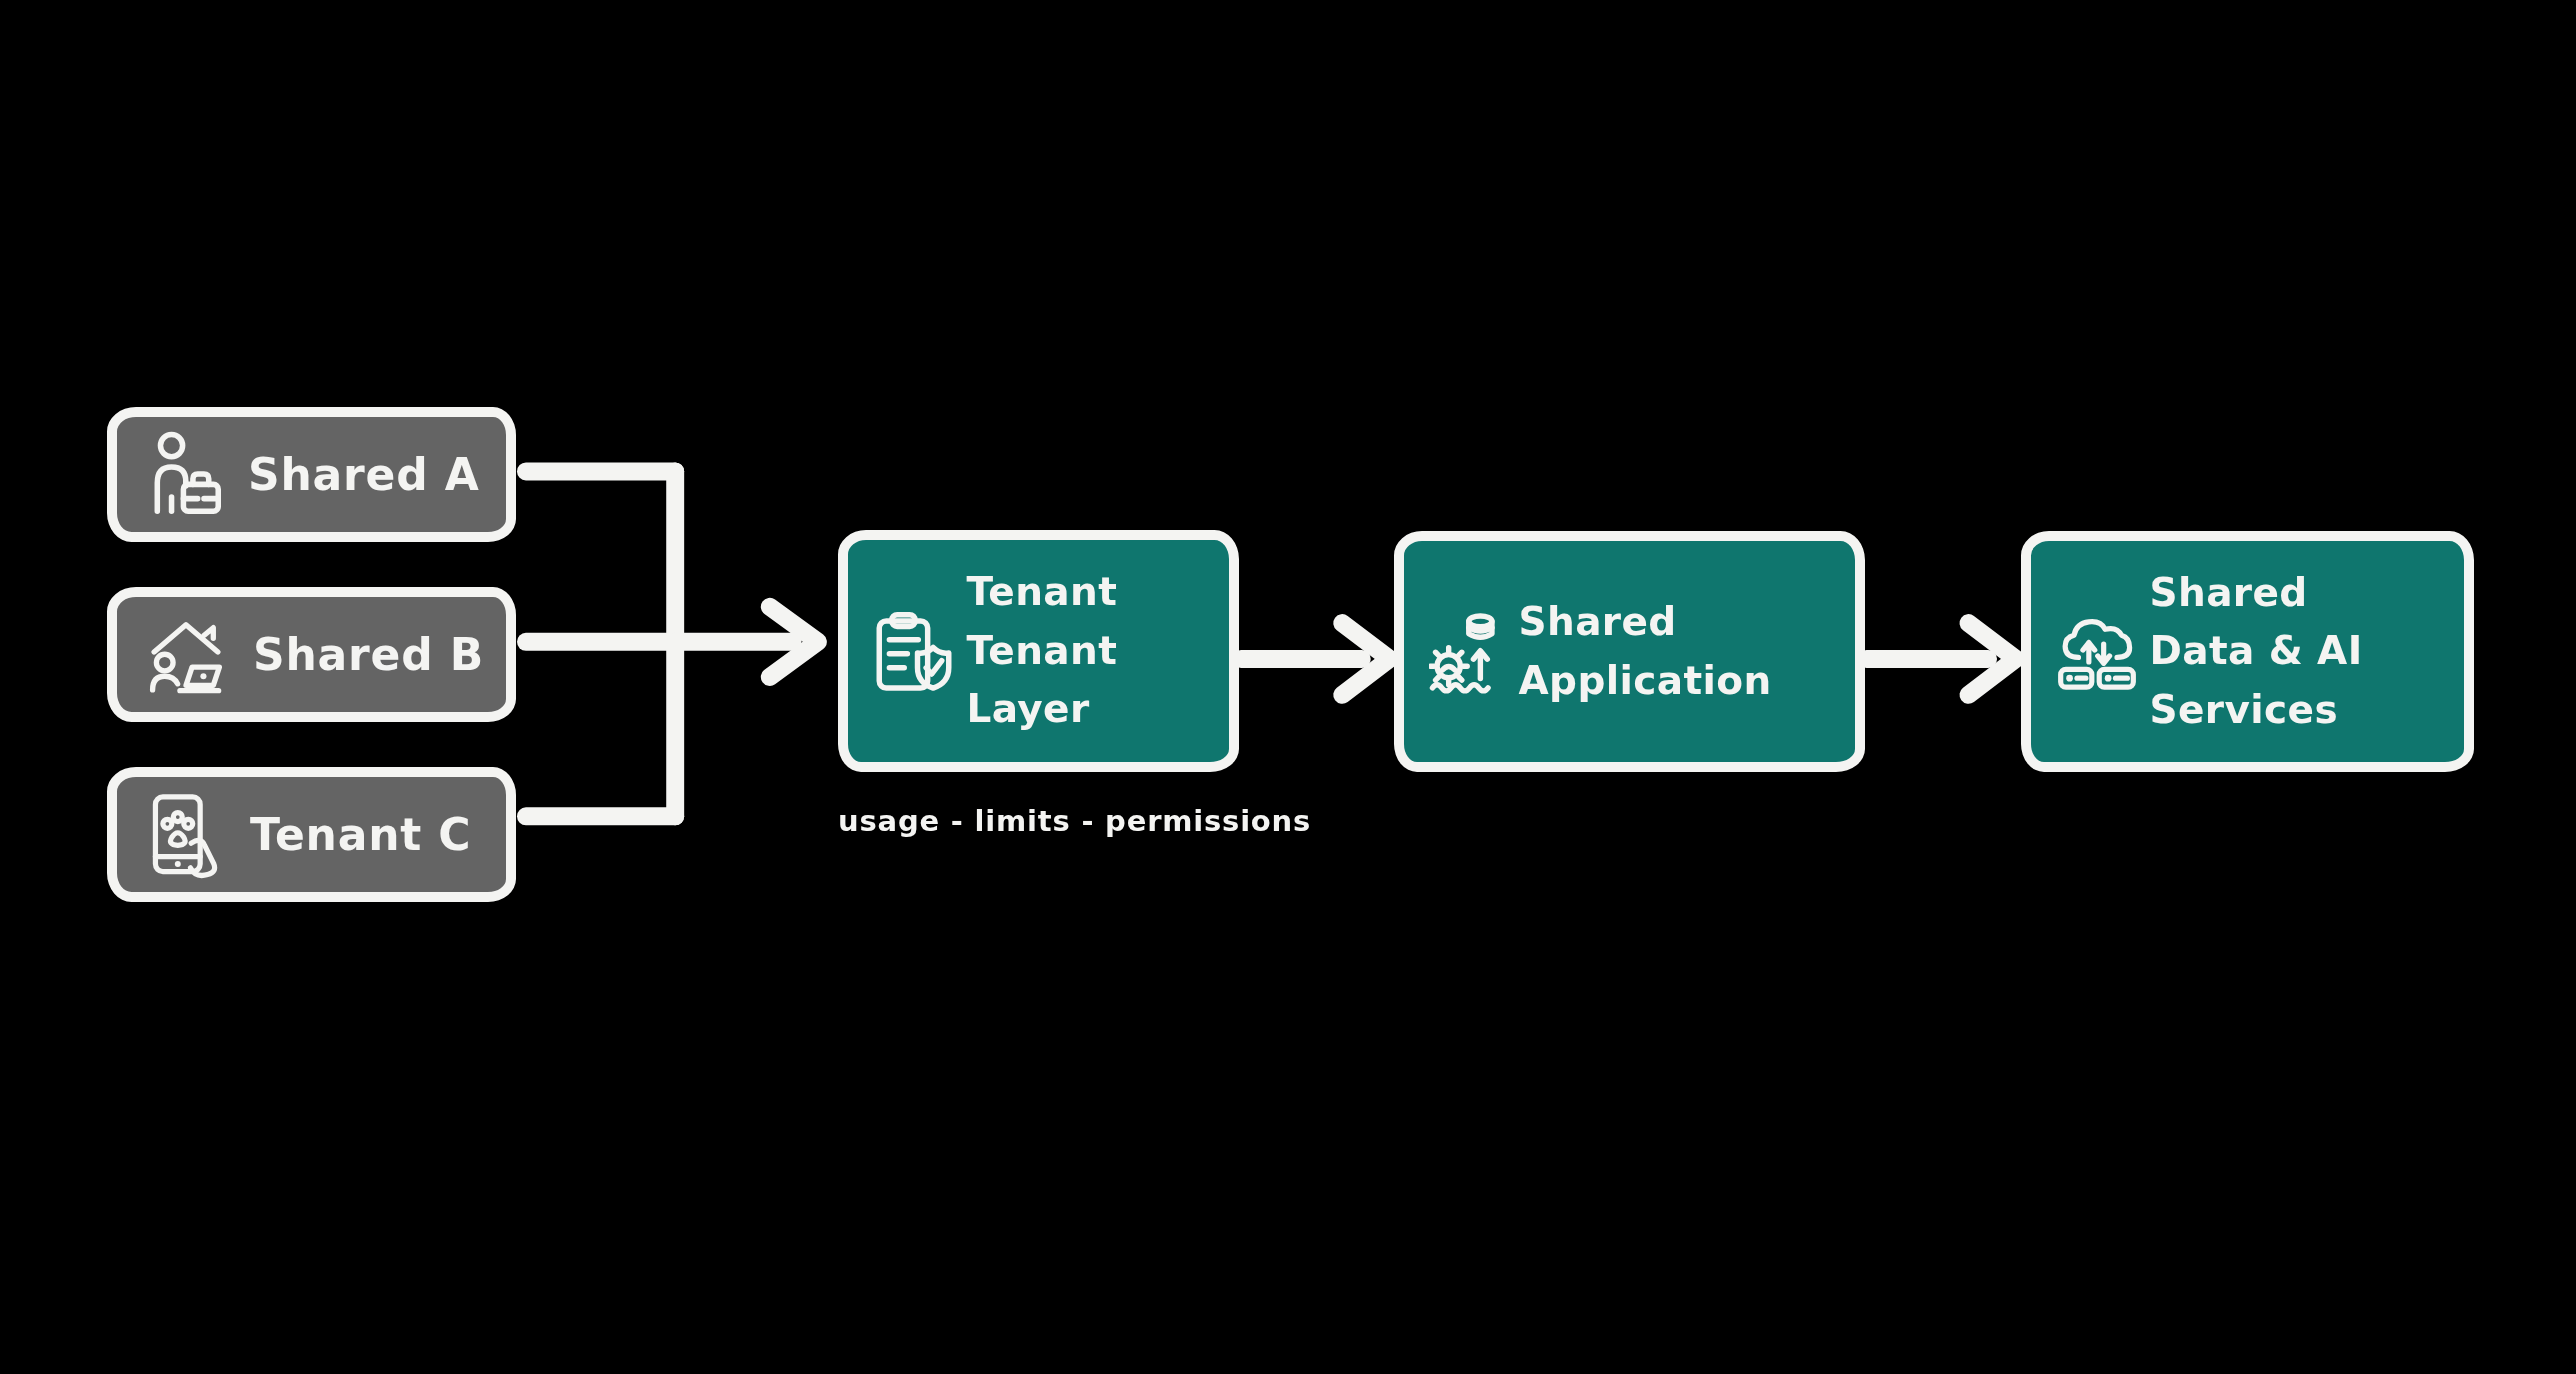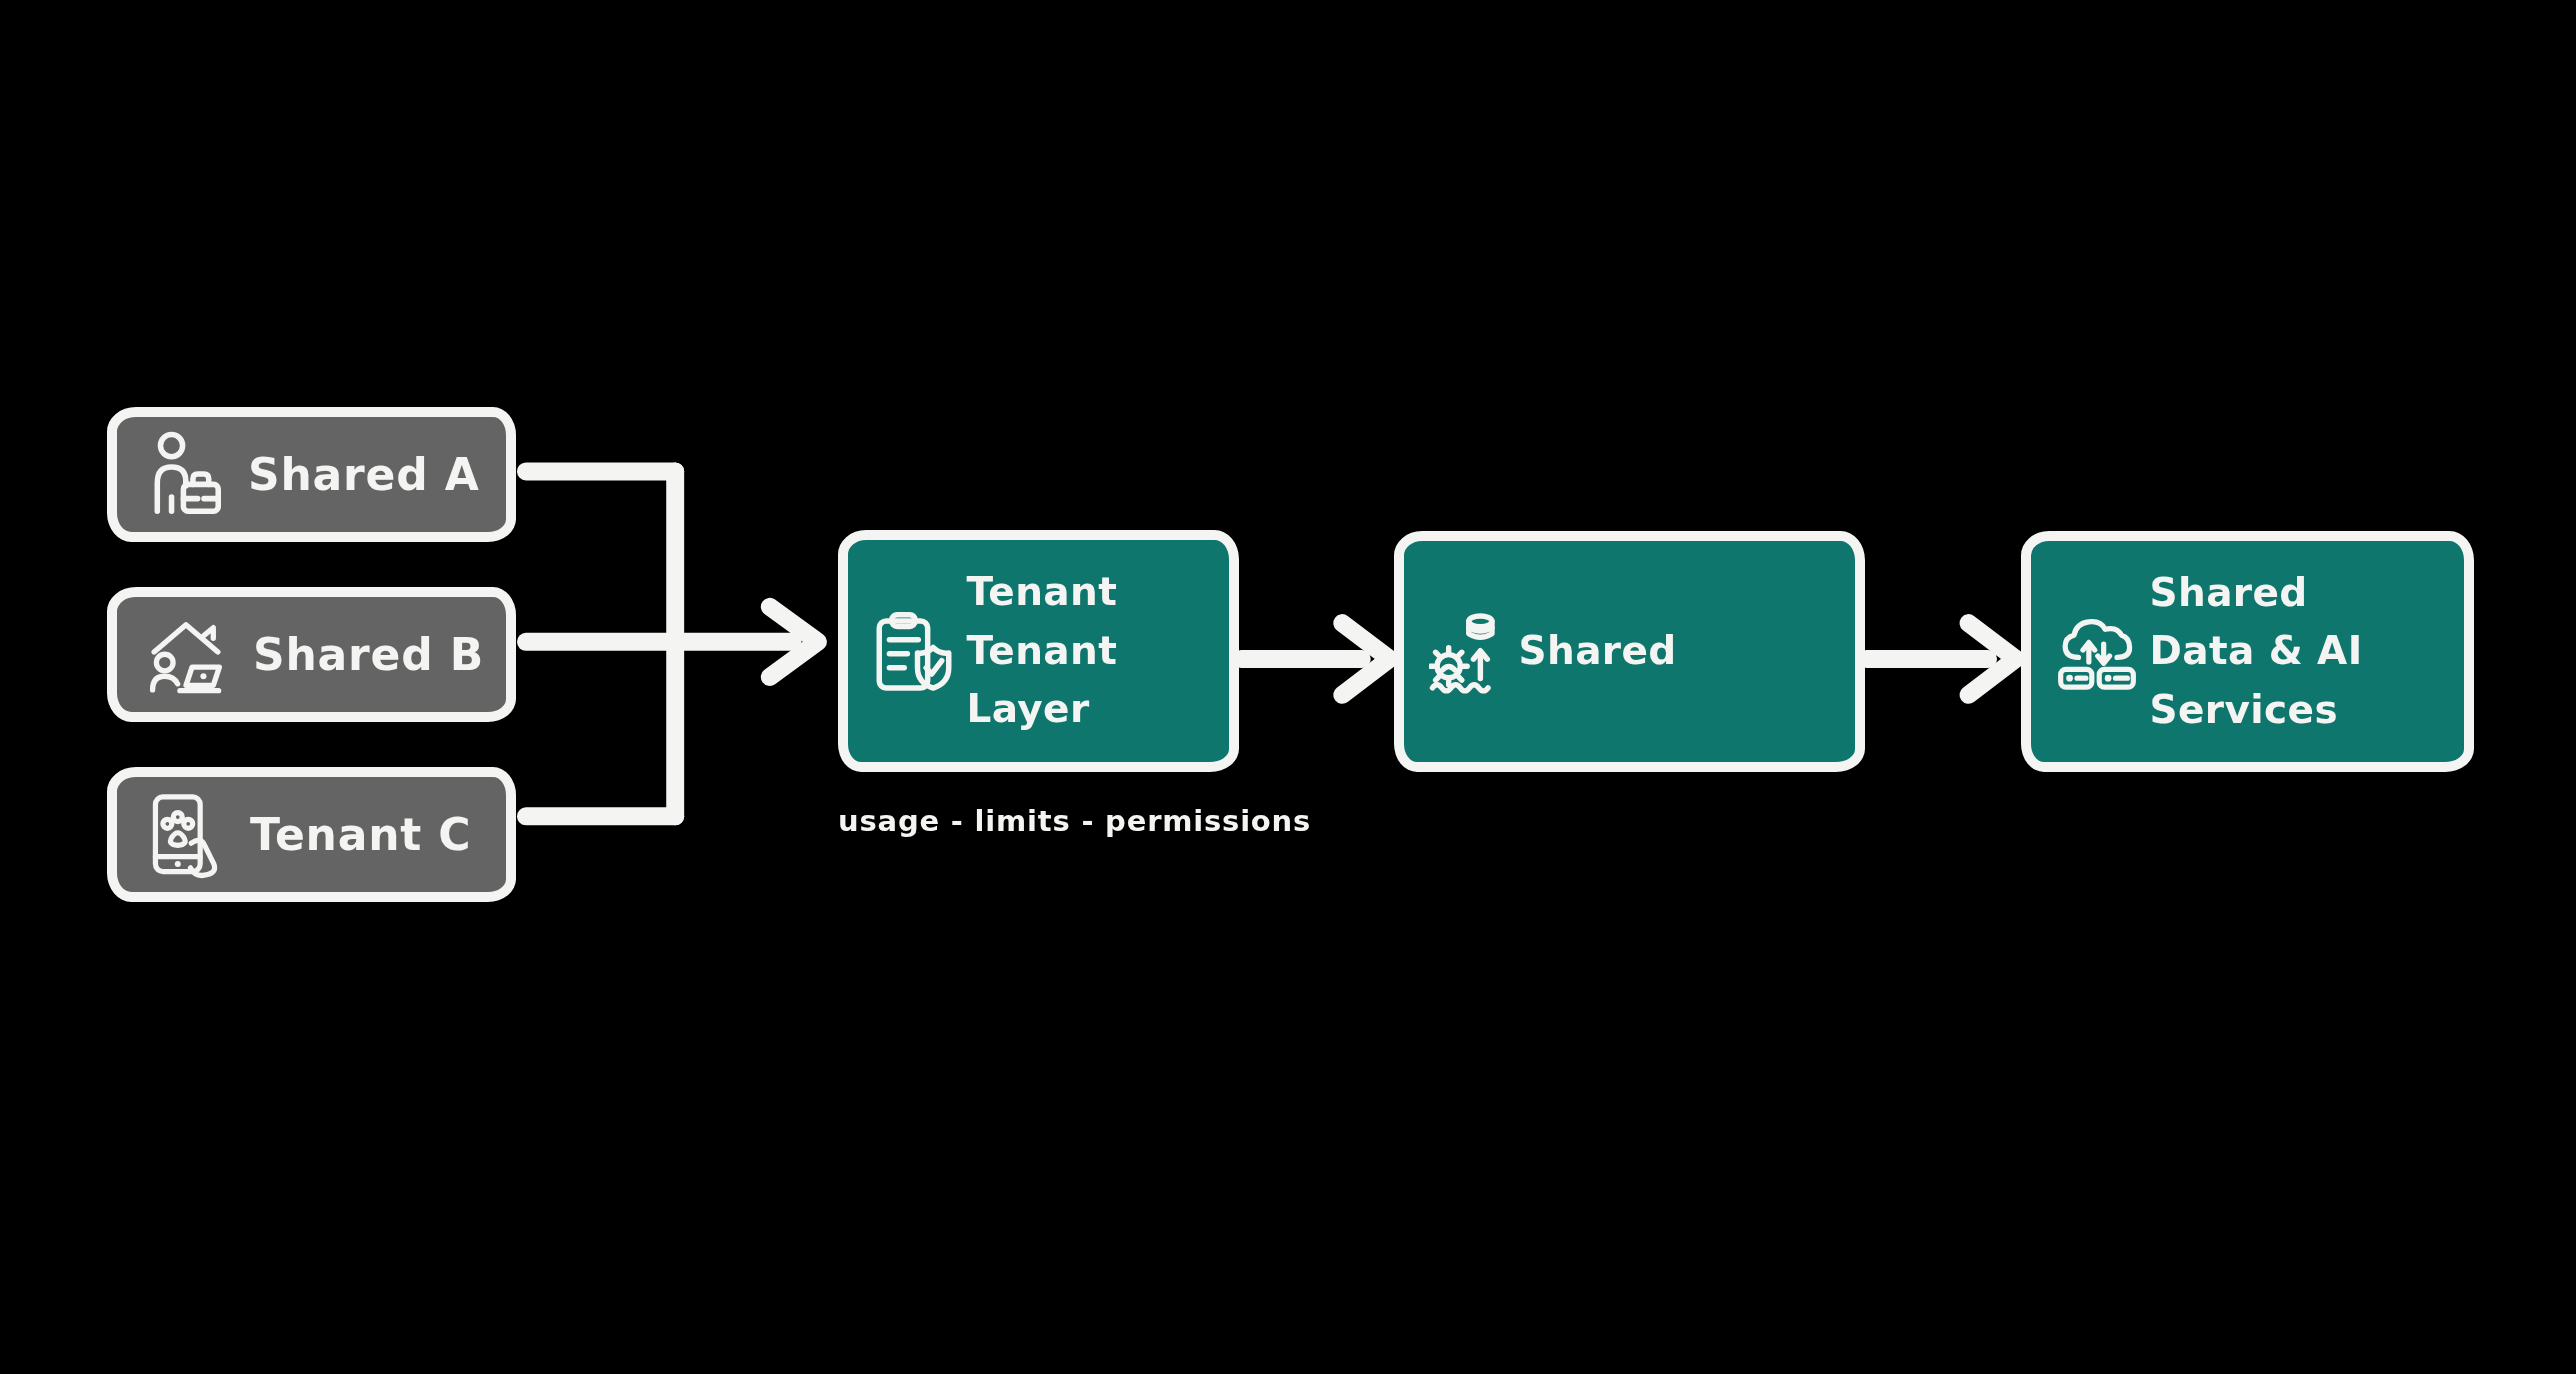--- a/index.html
+++ b/index.html
@@ -189,20 +189,21 @@
         <path d="M66 90 V56"></path>
         <path d="M57 65 L66 54 L75 65"></path>
         <circle cx="25" cy="74" r="15"></circle>
         <path d="M25 55 v-5 M38 60 l4 -4 M44 74 h5 M38 88 l4 4 M25 93 v5 M12 88 l-4 4 M6 74 H1 M12 60 l-4 -4"></path>
         <path d="M17 79 Q25 70 33 79"></path>
         <path d="M4 102 q6 -8 12 0 q6 8 12 0 q6 -8 12 0 q6 8 12 0 q6 -8 12 0 q6 8 12 0"></path>
       </svg>
     </span>
     <span class="stage-title">
       <span class="line">Shared</span>
+      <span class="line">Application</span>
     </span>
   </div>
 
   <div class="box stage-box" style="left:2021px; top:531px; width:453px; height:241px;">
     <span class="icon">
       <svg width="82" height="83" viewBox="0 0 110 112">
         <path d="M30 64 Q12 64 12 49 Q12 37 24 34 Q27 18 44 16 Q60 14 66 26 Q82 22 88 34 Q99 37 99 51 Q99 64 82 64"></path>
         <path d="M44 70 V46 M36 54 L44 44 M52 54 L44 44"></path>
         <path d="M64 46 V70 M56 62 L64 72 M72 62 L64 72"></path>
         <rect x="6" y="80" width="42" height="24" rx="7"></rect>

